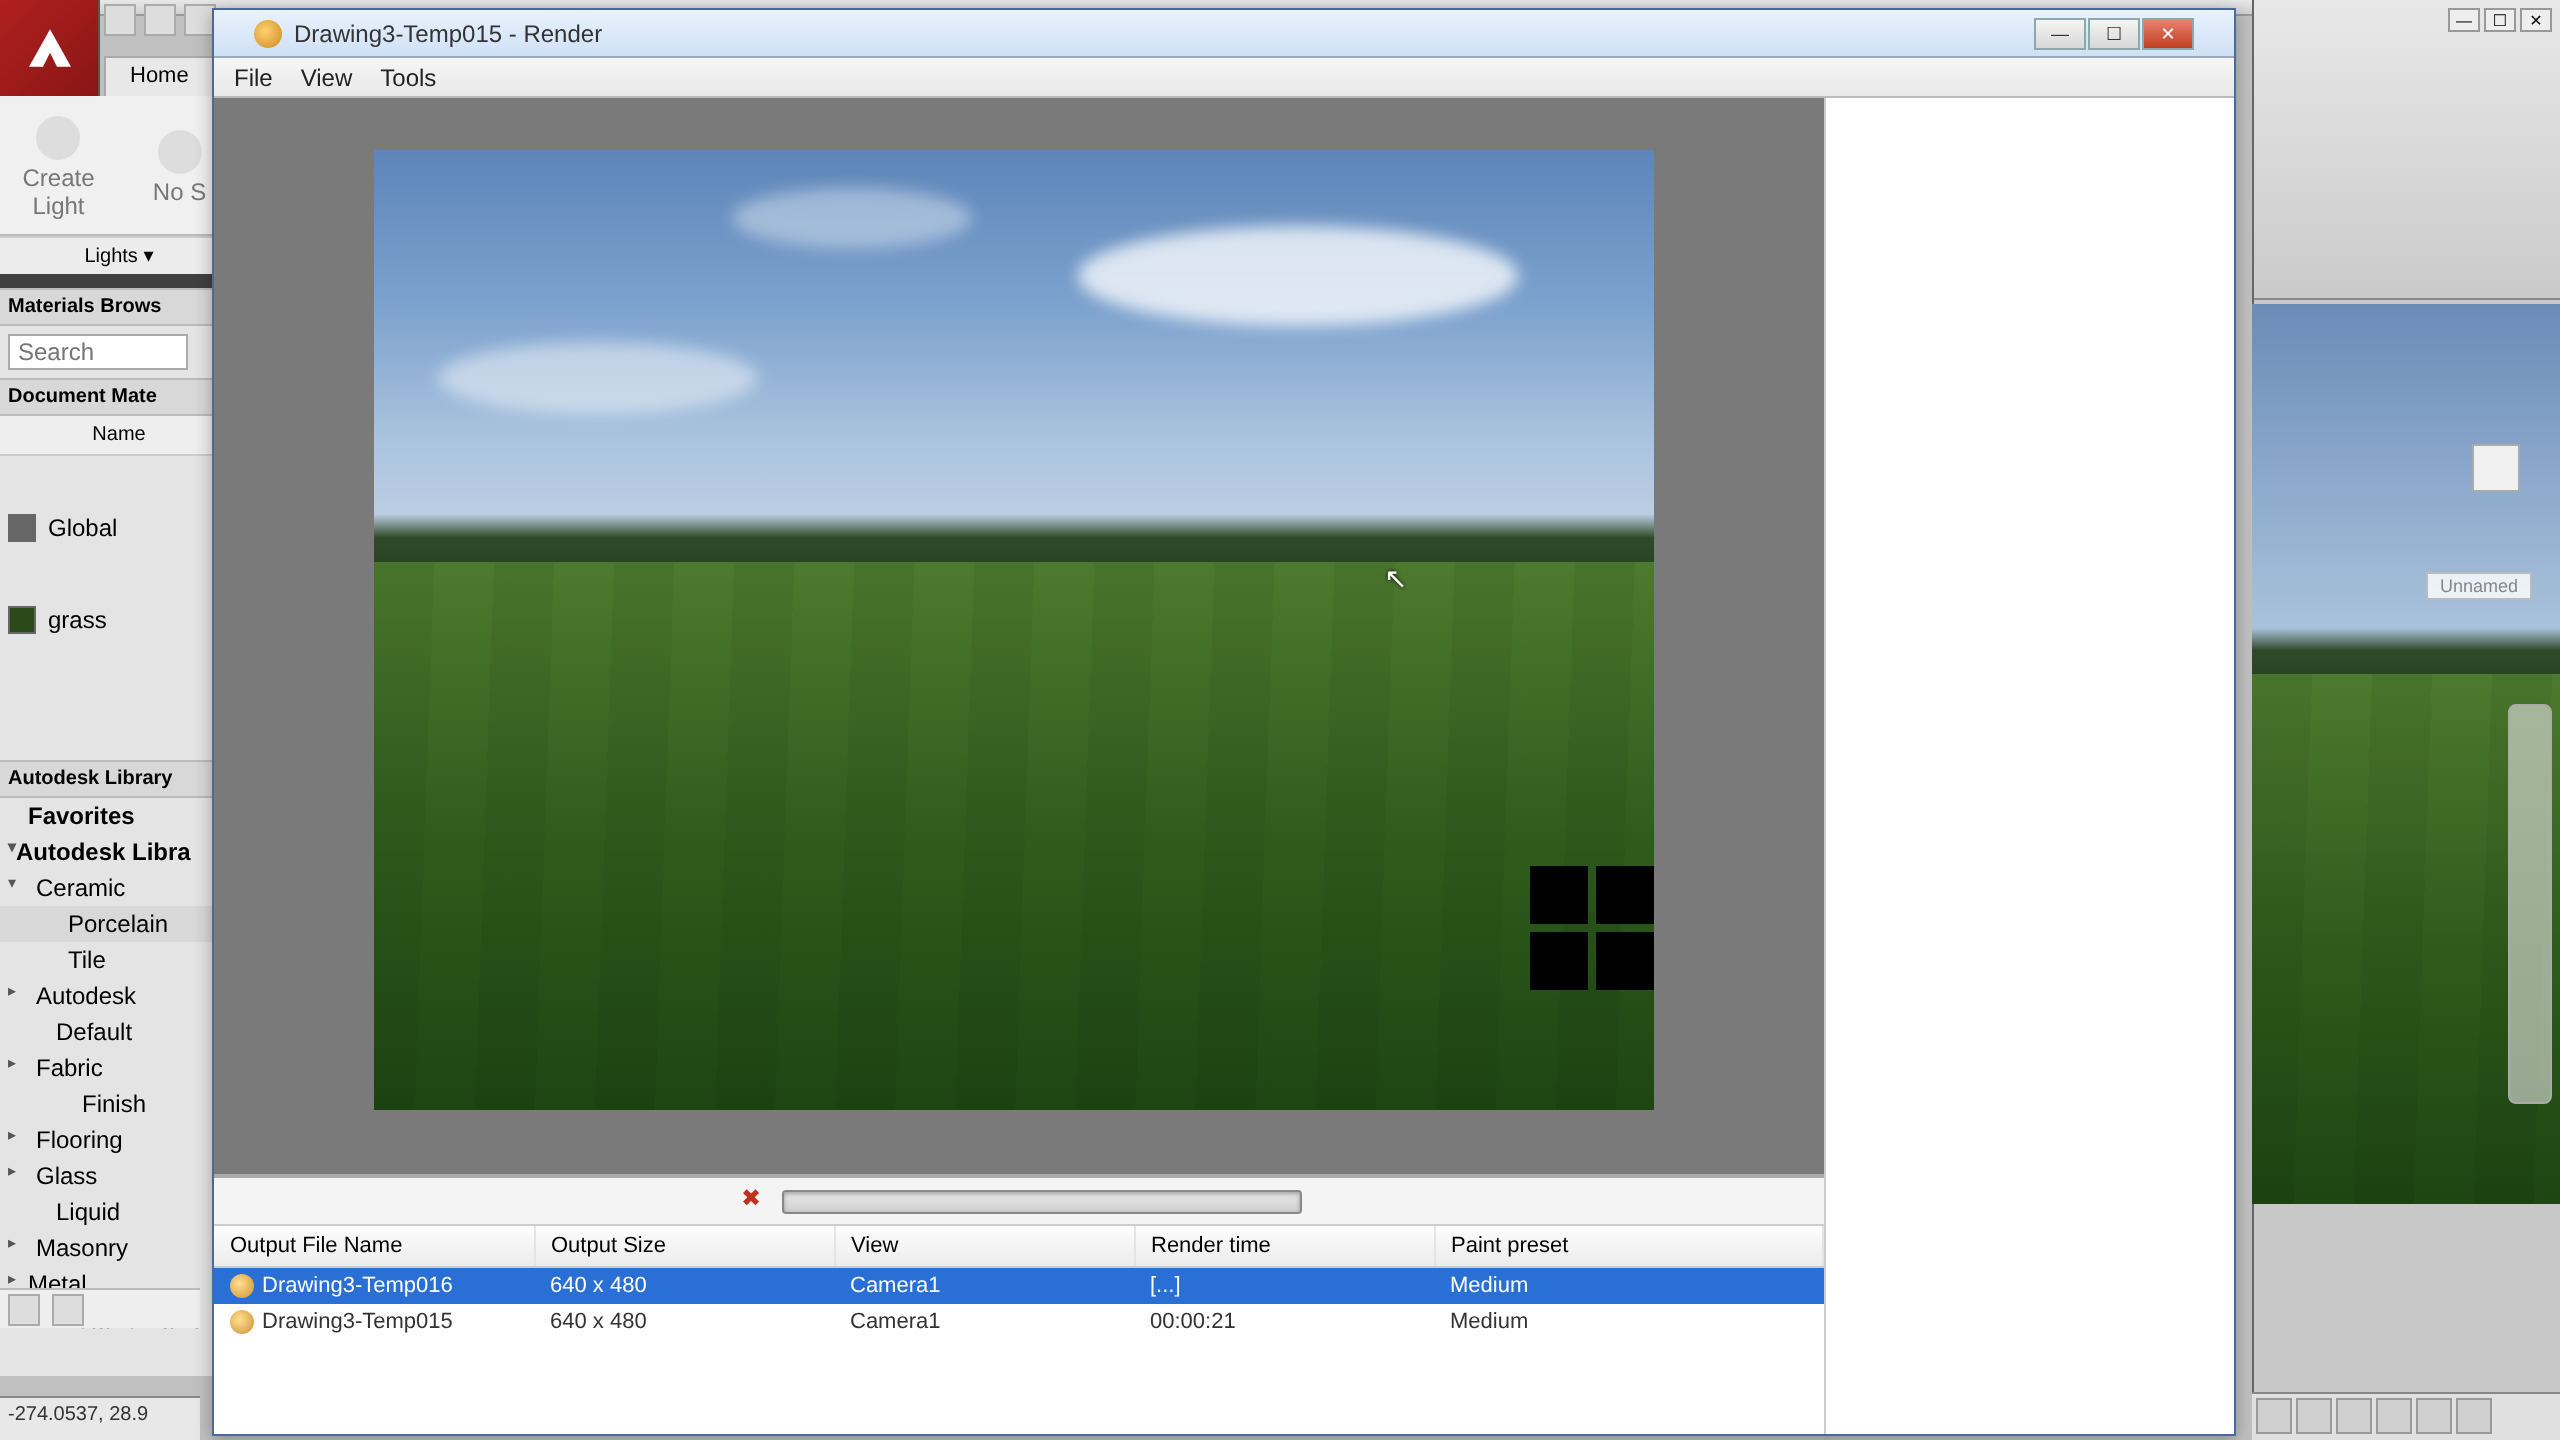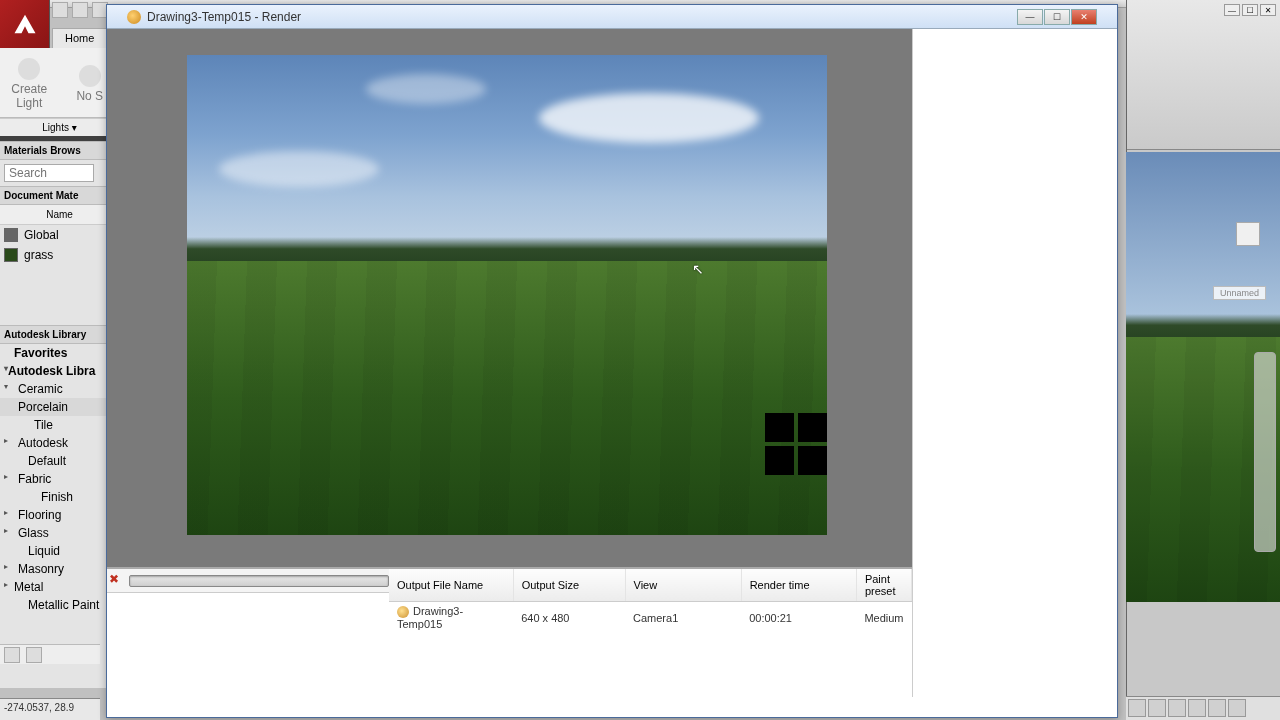--- a/index.html
+++ b/index.html
@@ -20,25 +20,25 @@
 .ribbon-tab{ padding:3px 12px; background:#e8e8e8; border:1px solid #aaa; border-bottom:none; font-size:11px; }
 
 .help-area{position:absolute; top:10px; right:60px; display:flex; gap:8px;}
 .help-area span{width:18px;height:18px;background:#ddd;border:1px solid #aaa;border-radius:2px;display:flex;align-items:center;justify-content:center;font-size:11px;}
 
 
 .left-panel{ position:absolute; top:48px; left:0; width:120px; height:640px; background:#e4e4e4; border-right:1px solid #888; }
 .lp-create{ height:70px; display:flex; gap:2px; align-items:center; justify-content:space-around; background:#f0f0f0;border-bottom:1px solid #bbb;}
 .lp-create .tool{ width:42px; text-align:center; font-size:9px; color:#777;}
 .lp-create .tool .ic{width:22px;height:22px;margin:2px auto;background:#ddd;border-radius:11px;}
-.lp-drop{ background:#ececec; padding:3px 6px; font-size:10px; border-top:1px solid #ccc;border-bottom:5px solid #404040;text-align:center;}
+.lp-drop{ background:#ececec; padding:3px 6px; font-size:10px; border-top:1px solid #ccc;border-bottom:7px solid #404040;text-align:center;}
 .lp-title{ background:#d8d8d8; padding:3px 4px; font-size:10px; font-weight:bold; border-top:1px solid #bbb;border-bottom:1px solid #bbb; white-space:nowrap; overflow:hidden;}
 .lp-search{ margin:4px; width:90px; height:18px; border:1px solid #aaa; background:#fff; padding:1px 4px;}
 .lp-header{ background:#eee; padding:4px; text-align:center; font-size:10px; border-bottom:1px solid #ccc;}
-.mat-row{ display:flex; align-items:center; gap:6px; padding:3px 4px; font-size:11px;}
+.mat-row{ display:flex; align-items:center; gap:6px; padding:3px 4px; font-size:11px;margin-top:26px;}
 .mat-row .sw{ width:14px;height:14px;border:1px solid #666;}
 .lib-tree{ font-size:10px;}
 .lib-tree .node{ padding:2px 4px 2px 14px; white-space:nowrap; overflow:hidden; position:relative;}
 .lib-tree .node::before{ content:"▸"; position:absolute; left:4px; font-size:8px; color:#555;}
 .lib-tree .node.open::before{ content:"▾"; }
 .lib-tree .leaf{ padding:2px 4px 2px 26px;}
 .lib-tree .leaf.sel{ background:#d8d8d8; }
 .lp-footer{ position:absolute; bottom:24px; left:0; width:100px; height:20px; background:#eee;border-top:1px solid #bbb; display:flex; align-items:center; gap:6px; padding:0 4px;}
 .lp-footer .fbtn{width:16px;height:16px;background:#ddd;border:1px solid #aaa;}
 
@@ -68,21 +68,21 @@
 .cloud.c3{ top:4%; left:28%; width:120px; height:30px; opacity:.5;}
 .treeline{ position:absolute; top:38%; left:0; width:100%; height:7%; background:linear-gradient(to bottom, transparent 0%, #2e4a28 35%, #24401f 100%);}
 .field{ position:absolute; top:43%; left:0; width:100%; height:57%; background:
   repeating-linear-gradient(92deg, rgba(0,0,0,0.05) 0 30px, rgba(0,0,0,0) 30px 60px),
   linear-gradient(to bottom,#4d7a2e 0%,#2f5c1c 50%,#1e4512 100%);}
 .black-squares{ position:absolute; top:358px; left:578px; width:62px; height:62px;}
 .black-squares div{ position:absolute; width:29px; height:29px; background:#000;}
 .bs1{top:0;left:0;} .bs2{top:0;left:33px;} .bs3{top:33px;left:0;} .bs4{top:33px;left:33px;}
 .cursor-arrow{position:absolute; top:206px; left:505px; color:#fff; font-size:14px; text-shadow:0 0 2px #000;}
 
-.history-pane{ height:130px; border-top:2px solid #aaa; background:#fff; display:flex; }
+.history-pane{ height:130px; border-top:2px solid #aaa; background:#fff; display:flex; flex-direction:column;}
 .progress-row{ height:24px; display:flex; align-items:center; justify-content:center; gap:6px; background:#f4f4f4; border-bottom:1px solid #ccc;}
 .prog-cancel{ width:16px;height:16px; position:relative;}
 .prog-cancel::before{content:"✖"; color:#c03020; font-size:12px; position:absolute; top:-1px; left:2px;}
 .prog-bar{ width:260px; height:12px; background:linear-gradient(to bottom,#e8e8e8,#cfcfcf); border:1px solid #888; border-radius:2px; box-shadow:inset 0 1px 2px rgba(0,0,0,.3);}
 
 .history-table{ flex:1; overflow:auto;}
 .history-table table{ width:100%; border-collapse:collapse;}
 .history-table th{ text-align:left; font-weight:normal; font-size:11px; padding:4px 8px; background:linear-gradient(to bottom,#fdfdfd,#ececec); border-bottom:1px solid #ccc; border-right:1px solid #e4e4e4;}
 .history-table td{ font-size:11px; padding:3px 8px; color:#333;}
 .history-table tr.sel td{ background:#2a6fd6; color:#fff;}
@@ -157,21 +157,21 @@
   <div class="mat-row">
     <span class="sw" style="background:#2a4a1a"></span>
     <span>grass</span>
   </div>
   <div style="height:60px"></div>
   <div class="lp-title">Autodesk Library</div>
   <div class="lib-tree">
     <div class="leaf" style="padding-left:14px;font-weight:bold">Favorites</div>
     <div class="node open" style="padding-left:8px;font-weight:bold">Autodesk Libra</div>
     <div class="node open" style="padding-left:18px">Ceramic</div>
-    <div class="leaf sel" style="padding-left:18px">Porcelain</div>
+    <div class="leaf sel" style="padding-left:34px">Porcelain</div>
     <div class="leaf" style="padding-left:34px">Tile</div>
     <div class="node" style="padding-left:18px">Autodesk</div>
     <div class="leaf" style="padding-left:28px">Default</div>
     <div class="node" style="padding-left:18px">Fabric</div>
     <div class="leaf" style="padding-left:41px">Finish</div>
     <div class="node" style="padding-left:18px">Flooring</div>
     <div class="node" style="padding-left:18px">Glass</div>
     <div class="leaf" style="padding-left:28px">Liquid</div>
     <div class="node" style="padding-left:18px">Masonry</div>
     <div class="node" style="">Metal</div>
@@ -186,20 +186,25 @@
 
 <div class="render-window">
   <div class="rw-title">
     <span class="ico"></span>
     <span class="txt">Drawing3-Temp015 - Render</span>
     <div class="rw-ctrls">
       <span>—</span>
       <span>☐</span>
       <span class="close">✕</span>
     </div>
+  </div>
+  <div class="rw-menu">
+    <span>File</span>
+    <span>View</span>
+    <span>Tools</span>
   </div>
   <div class="rw-body">
     <div class="rw-left">
       <div class="render-canvas">
         <div class="render-img">
           <div class="sky"></div>
           <div class="cloud c1"></div>
           <div class="cloud c2"></div>
           <div class="cloud c3"></div>
           <div class="treeline"></div>
@@ -223,20 +228,27 @@
             <thead>
                 <tr>
               <th style="width:160px">Output File Name</th>
               <th style="width:150px">Output Size</th>
               <th style="width:150px">View</th>
               <th style="width:150px">Render time</th>
               <th>Paint preset</th>
             </tr>
               </thead>
             <tbody id="history-body">
+                <tr class="sel">
+                  <td><span class="row-ico"></span>Drawing3-Temp016</td>
+                  <td>640 x 480</td>
+                  <td>Camera1</td>
+                  <td>[...]</td>
+                  <td>Medium</td>
+                </tr>
                 <tr>
                   <td><span class="row-ico"></span>Drawing3-Temp015</td>
                   <td>640 x 480</td>
                   <td>Camera1</td>
                   <td>00:00:21</td>
                   <td>Medium</td>
                 </tr>
               </tbody>
           </table>
         </div>

